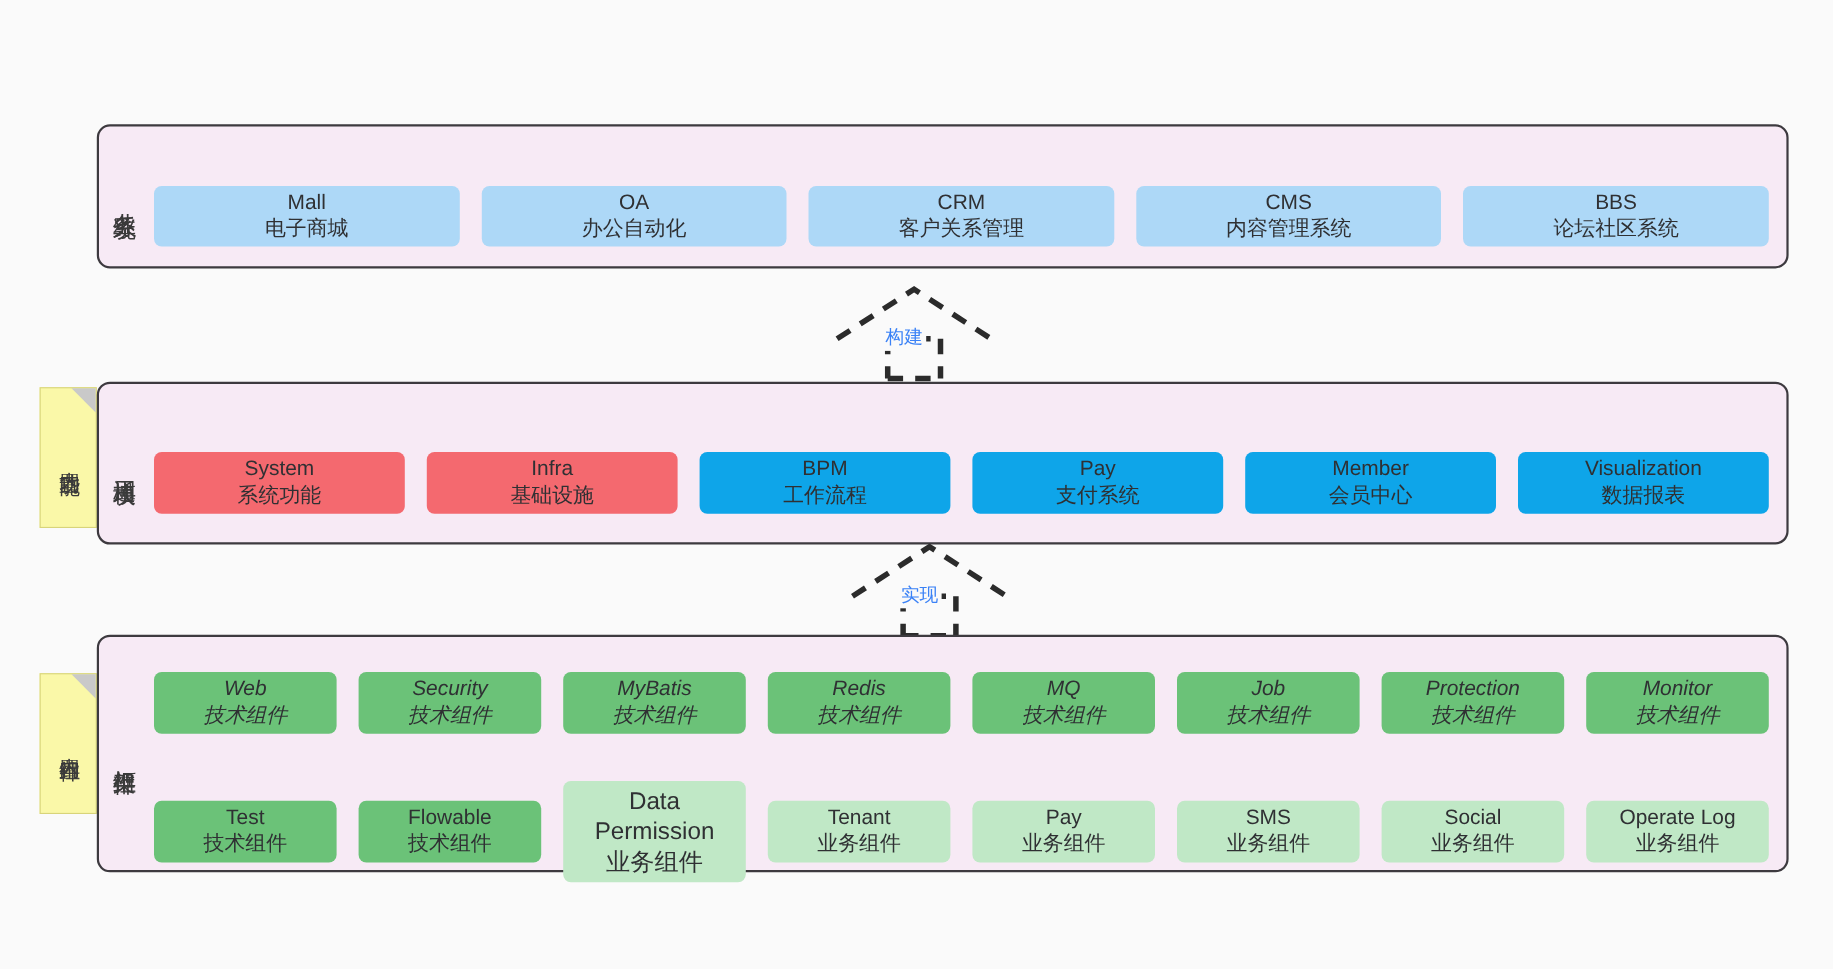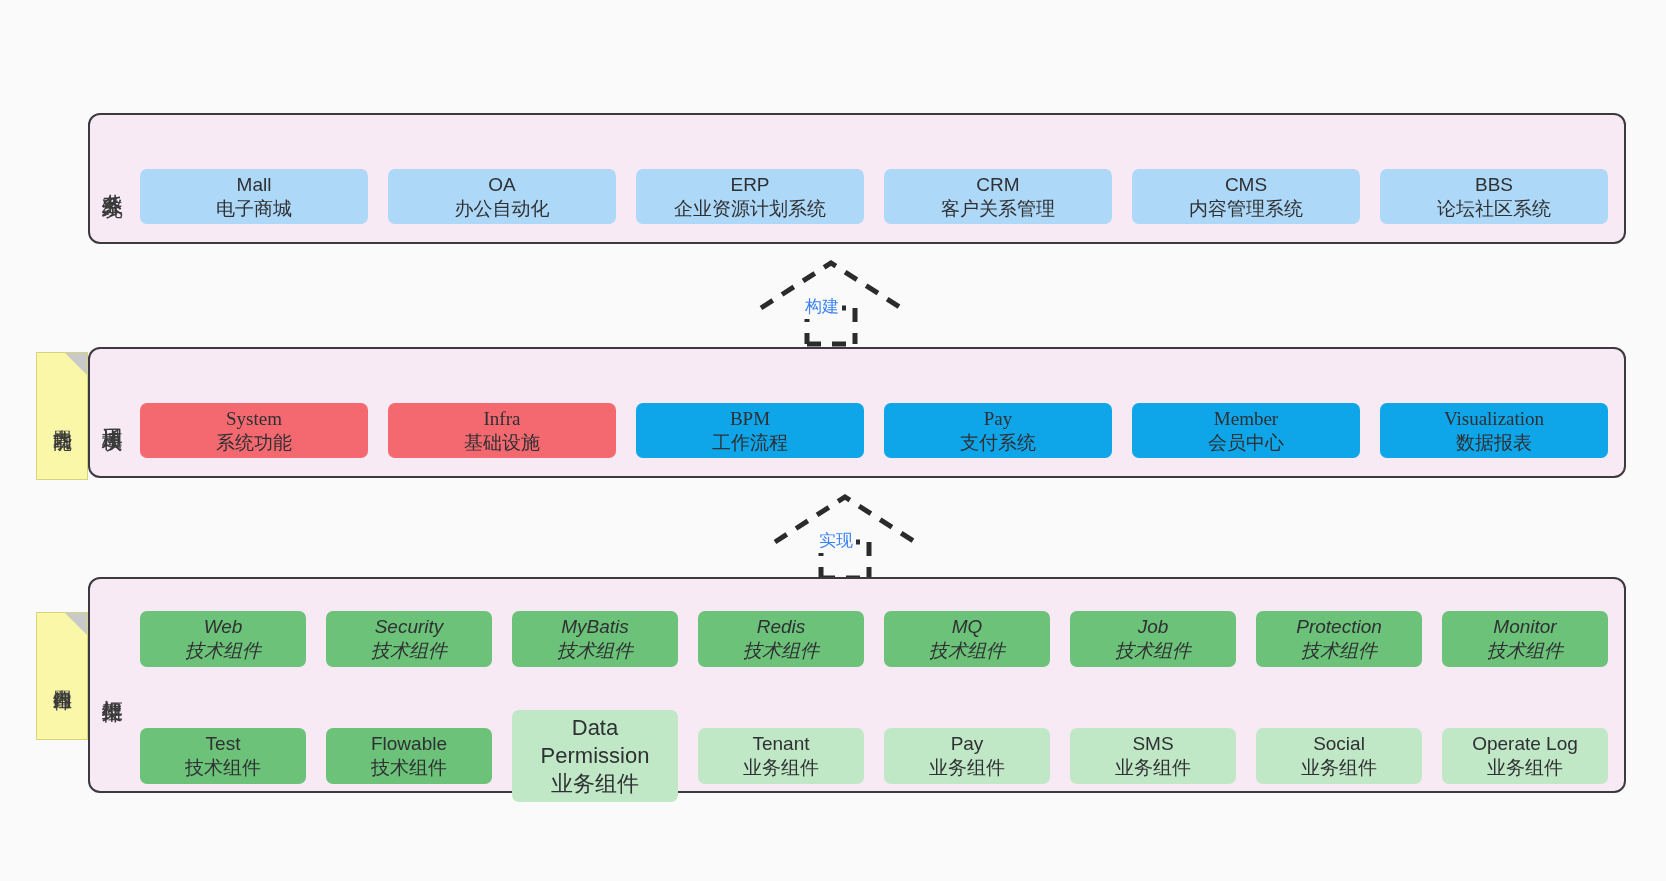--- a/index.html
+++ b/index.html
@@ -124,24 +124,20 @@
       <div class="row">
         <div class="cell c-blue">
           <span class="ln">Mall</span>
           <span class="ln">电子商城</span>
         </div>
         <div class="cell c-blue">
           <span class="ln">OA</span>
           <span class="ln">办公自动化</span>
         </div>
         <div class="cell c-blue">
-          <span class="ln">ERP</span>
-          <span class="ln">企业资源计划系统</span>
-        </div>
-        <div class="cell c-blue">
           <span class="ln">CRM</span>
           <span class="ln">客户关系管理</span>
         </div>
         <div class="cell c-blue">
           <span class="ln">CMS</span>
           <span class="ln">内容管理系统</span>
         </div>
         <div class="cell c-blue">
           <span class="ln">BBS</span>
           <span class="ln">论坛社区系统</span>
@@ -156,21 +152,21 @@
       <path d="M51 50 L51 86 M99 50 L99 86 M51 86 L99 86 M51 50 L99 50" fill="none" stroke="#2B2B2B" stroke-width="5" stroke-dasharray="14,11"></path>
     </svg>
     <div class="arrow-label" style="left:46px;top:36px;background:#FAFAFA;padding:1px 3px;">构建</div>
   </div>
 
   <div class="note" style="left:36px;top:352px;width:52px;height:128px;">
     <span class="fold"></span>
     <span>内置功能</span>
   </div>
 
-  <div class="layer" style="left:88px;top:347px;width:1538px;height:131px;font-family:Liberation Serif, serif;">
+  <div class="layer" style="left:88px;top:347px;width:1538px;height:148px;">
     <div class="layer-title">通用模块</div>
     <div class="layer-body">
       <div class="row">
         <div class="cell c-red">
           <span class="ln">System</span>
           <span class="ln">系统功能</span>
         </div>
         <div class="cell c-red">
           <span class="ln">Infra</span>
           <span class="ln">基础设施</span>

